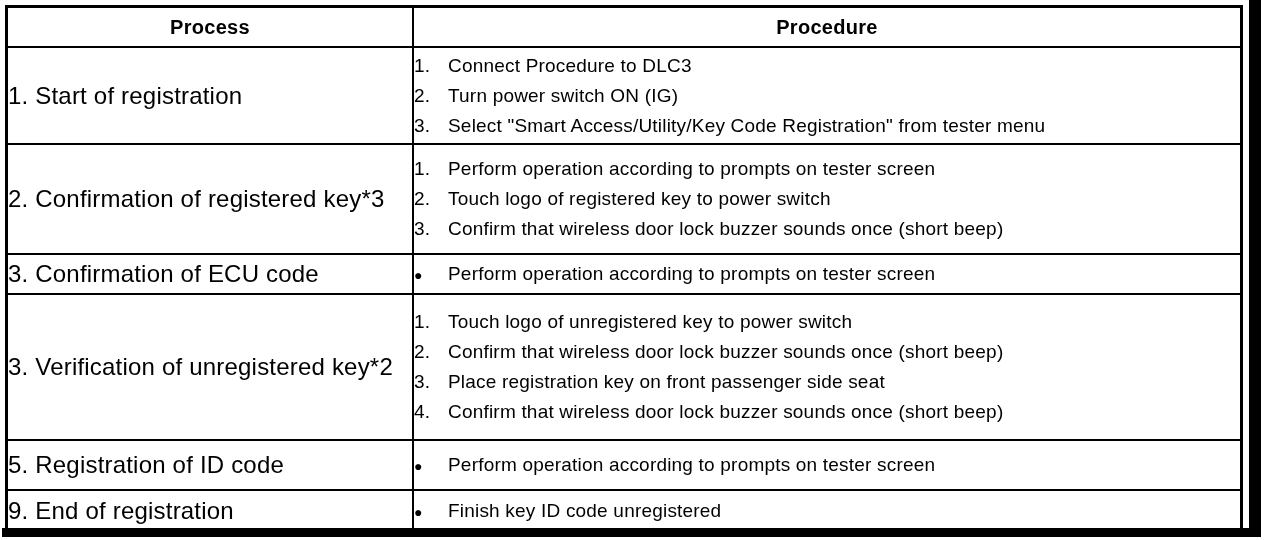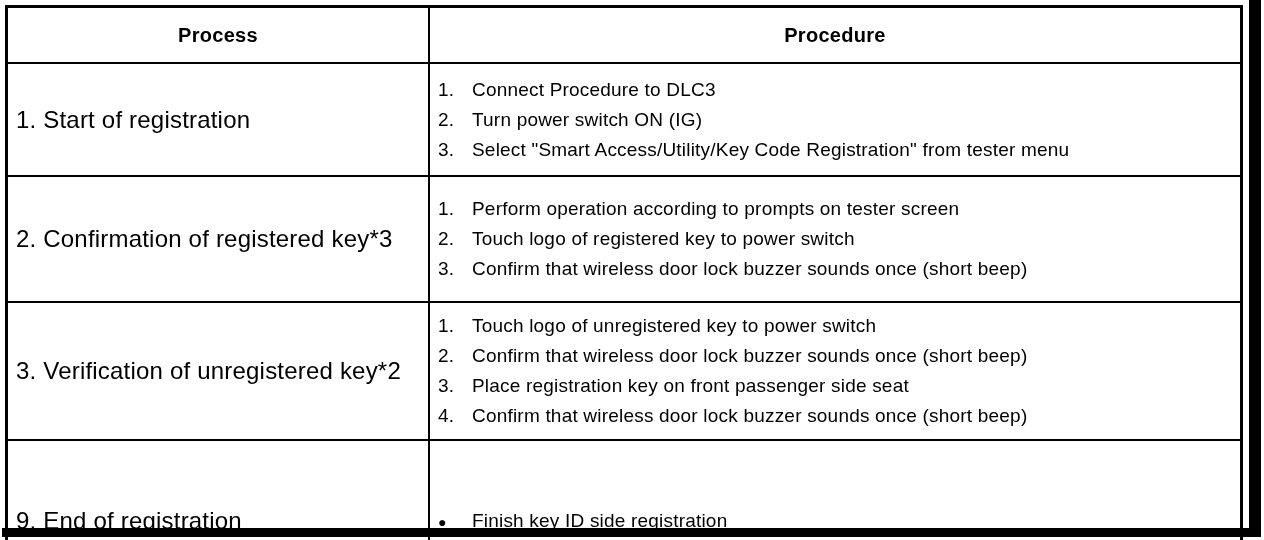--- a/index.html
+++ b/index.html
@@ -20,21 +20,21 @@
     position: absolute;
     left: 5px;
     top: 5px;
     width: 1238px;
     border-collapse: collapse;
     table-layout: fixed;
     border: 3px solid #000;
   }
   .proc-table th, .proc-table td {
     border: 2px solid #000;
-    padding: 8px;
+    padding: 0;
     background: #fff;
   }
   .proc-table th {
     height: 38px;
     font-size: 20px;
     font-weight: bold;
     letter-spacing: 0.3px;
     text-align: center;
     vertical-align: middle;
   }
@@ -137,20 +137,31 @@
               <span class="step-text">Touch logo of registered key to power switch</span>
             </div>
             <div class="step-line">
               <span class="step-marker">3.</span>
               <span class="step-text">Confirm that wireless door lock buzzer sounds once (short beep)</span>
             </div>
           </td>
     </tr>
         <tr>
       <td class="process-cell">
+        <span class="process-text">3. Confirmation of ECU code</span>
+      </td>
+      <td class="procedure-cell">
+            <div class="step-line bullet">
+              <span class="step-marker">●</span>
+              <span class="step-text">Perform operation according to prompts on tester screen</span>
+            </div>
+          </td>
+    </tr>
+        <tr>
+      <td class="process-cell">
         <span class="process-text">3. Verification of unregistered key*2</span>
       </td>
       <td class="procedure-cell">
             <div class="step-line">
               <span class="step-marker">1.</span>
               <span class="step-text">Touch logo of unregistered key to power switch</span>
             </div>
             <div class="step-line">
               <span class="step-marker">2.</span>
               <span class="step-text">Confirm that wireless door lock buzzer sounds once (short beep)</span>
@@ -160,26 +171,37 @@
               <span class="step-text">Place registration key on front passenger side seat</span>
             </div>
             <div class="step-line">
               <span class="step-marker">4.</span>
               <span class="step-text">Confirm that wireless door lock buzzer sounds once (short beep)</span>
             </div>
           </td>
     </tr>
         <tr>
       <td class="process-cell">
-        <span class="process-text">9. End of registration</span>
+        <span class="process-text">5. Registration of ID code</span>
       </td>
       <td class="procedure-cell">
             <div class="step-line bullet">
               <span class="step-marker">●</span>
-              <span class="step-text">Finish key ID side registration</span>
+              <span class="step-text">Perform operation according to prompts on tester screen</span>
+            </div>
+          </td>
+    </tr>
+        <tr>
+      <td class="process-cell">
+        <span class="process-text">9. End of registration</span>
+      </td>
+      <td class="procedure-cell">
+            <div class="step-line bullet">
+              <span class="step-marker">●</span>
+              <span class="step-text">Finish key ID code unregistered</span>
             </div>
           </td>
     </tr>
       </tbody>
   </table>
 
   <div class="edge-right"></div>
   <div class="edge-bottom"></div>
 </div>
 

